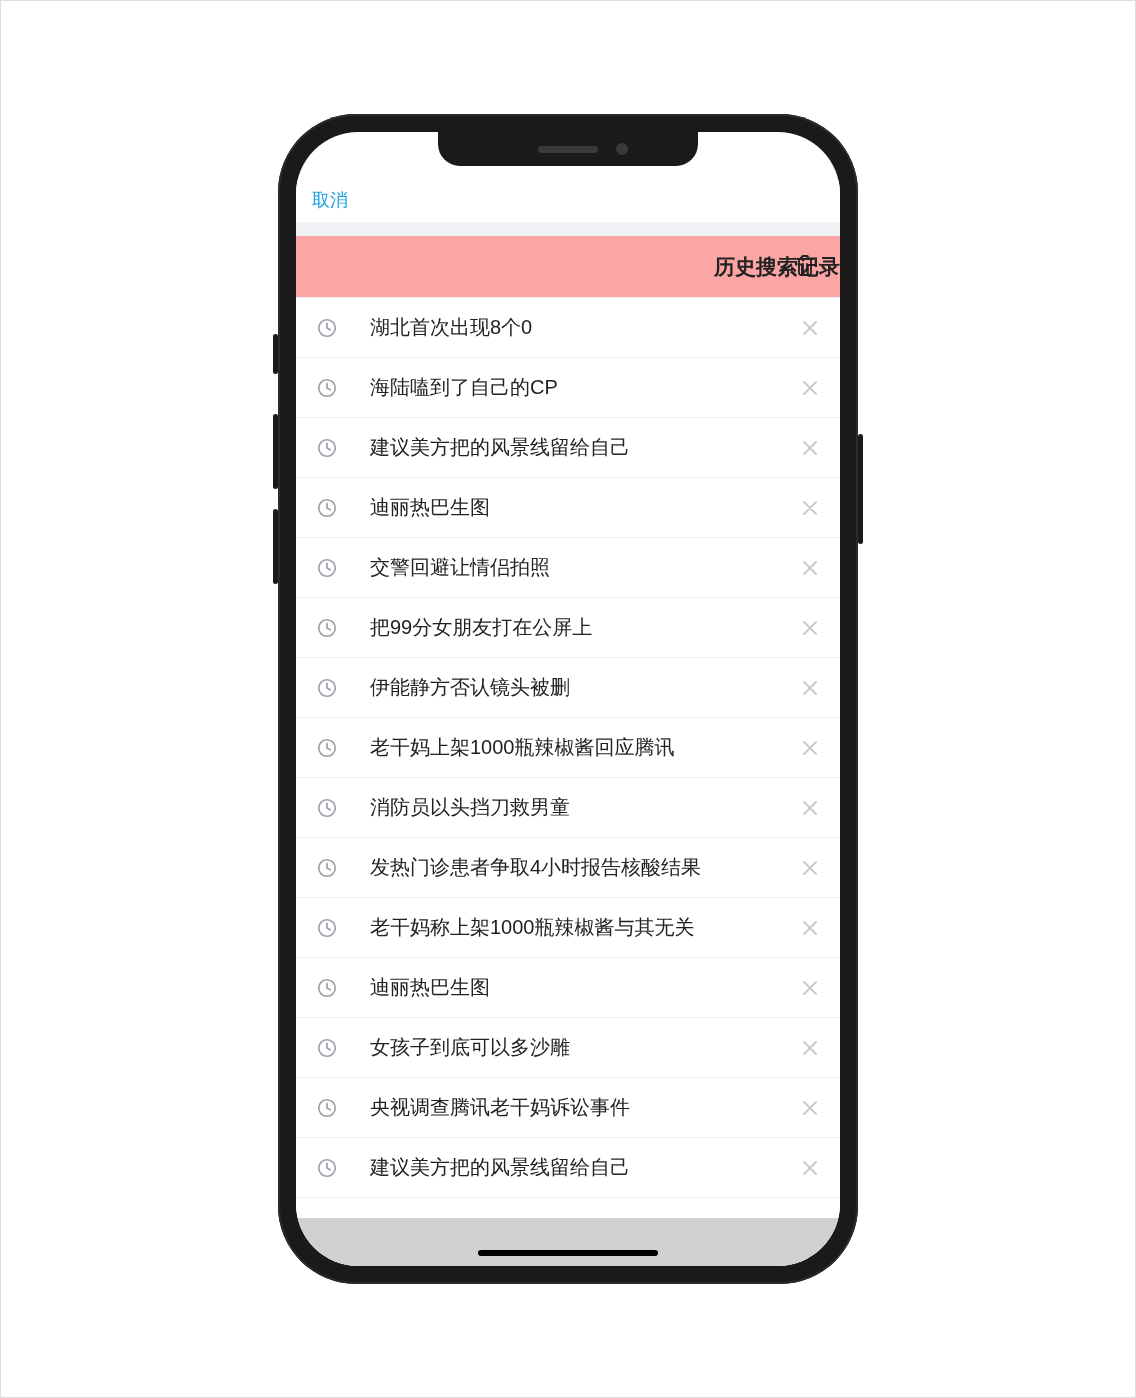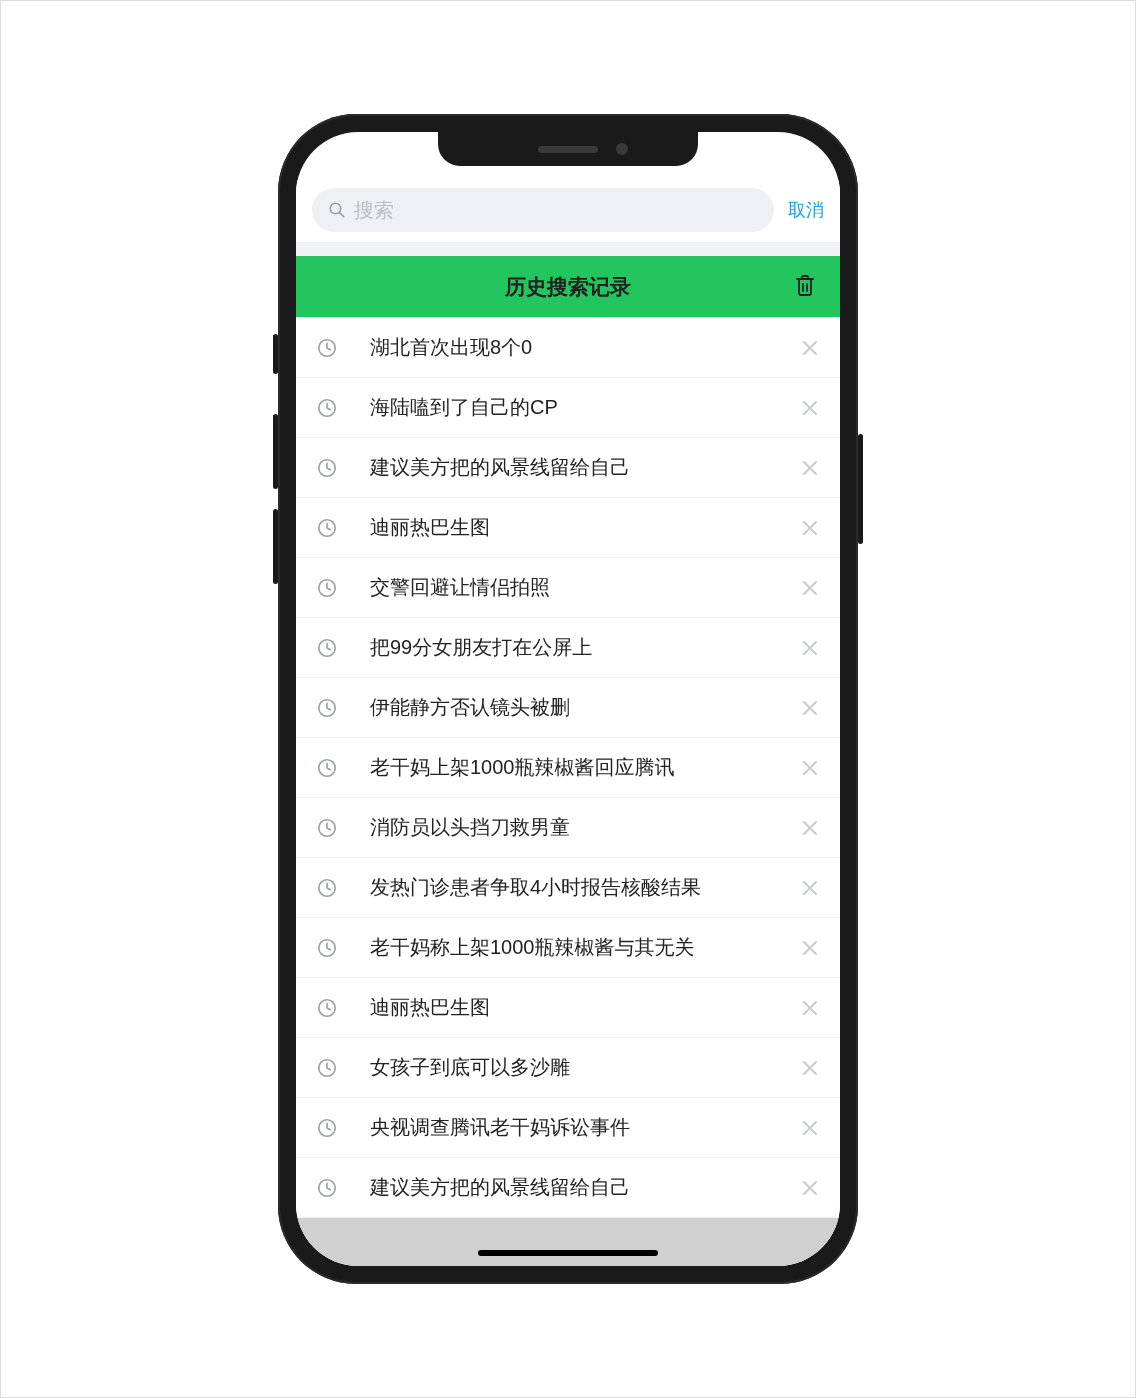--- a/index.html
+++ b/index.html
@@ -150,24 +150,24 @@
   .gap-bar {
     height: 14px;
     background: #f0f2f6;
     flex:0 0 auto;
   }
   .section-header {
     position: relative;
     height: 62px;
     display: flex;
     align-items: center;
-    justify-content: center;
+    justify-content: flex-end;
     border-bottom: 1px solid #eee;
     flex:0 0 auto;
-    background:#22c55e;
+    background:#fca5a5;
   }
   .section-title {
     font-size: 21px;
     font-weight: 700;
     color: #222;
   }
   .trash-btn {
     position: absolute;
     right: 24px;
     top: 50%;
@@ -230,27 +230,20 @@
           <svg class="wifi-svg" viewBox="0 0 20 16">
             <path d="M10 13.5a1.7 1.7 0 1 0 0 3.4 1.7 1.7 0 0 0 0-3.4Zm-4.3-3.2 1.6 1.6a4.2 4.2 0 0 1 5.4 0l1.6-1.6a6.5 6.5 0 0 0-8.6 0ZM1.1 5.7l1.6 1.6a10.4 10.4 0 0 1 14.6 0l1.6-1.6a12.7 12.7 0 0 0-17.8 0Z" fill="#000"></path>
           </svg>
           <div class="battery">
             <div class="battery-fill"></div>
           </div>
         </div>
       </div>
 
       <div class="search-row">
-        <div class="search-input">
-          <svg class="search-icon-svg" viewBox="0 0 24 24">
-            <circle cx="10" cy="10" r="7" stroke="#9aa0a8" stroke-width="2.2" fill="none"></circle>
-            <line x1="15.5" y1="15.5" x2="21" y2="21" stroke="#9aa0a8" stroke-width="2.2" stroke-linecap="round"></line>
-          </svg>
-          <span>搜索</span>
-        </div>
         <div class="cancel-btn">取消</div>
       </div>
 
       <div class="gap-bar"></div>
 
       <div class="section-header">
         <div class="section-title">历史搜索记录</div>
         <div class="trash-btn">
           <svg width="22" height="24" viewBox="0 0 22 24">
             <path d="M3 6h16M8 6V4a1 1 0 0 1 1-1h4a1 1 0 0 1 1 1v2m3 0v14a2 2 0 0 1-2 2H7a2 2 0 0 1-2-2V6h12ZM9 11v7M13 11v7" stroke="#222" stroke-width="1.8" fill="none" stroke-linecap="round" stroke-linejoin="round"></path>

